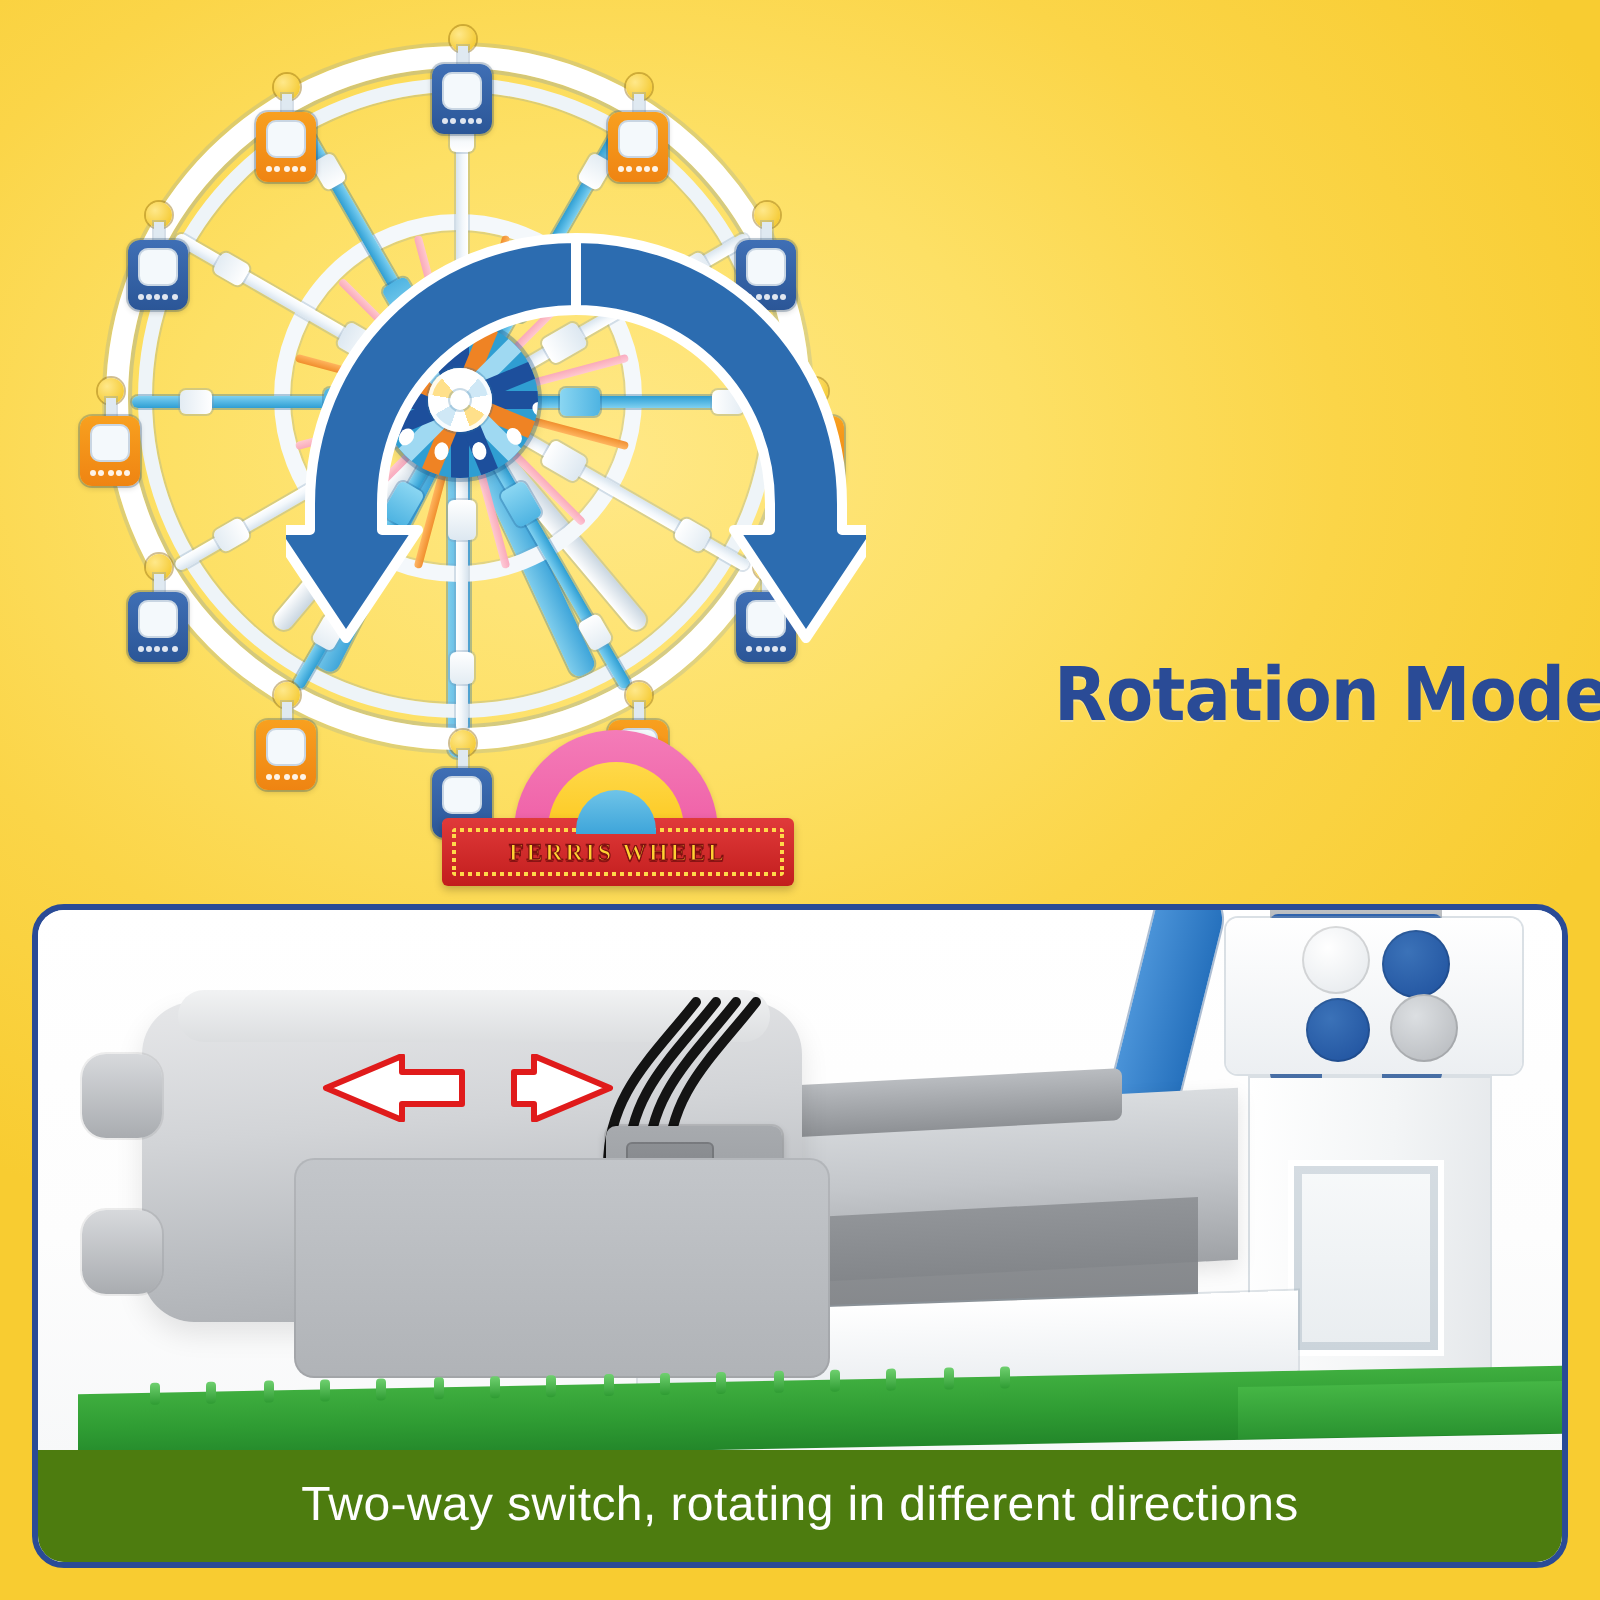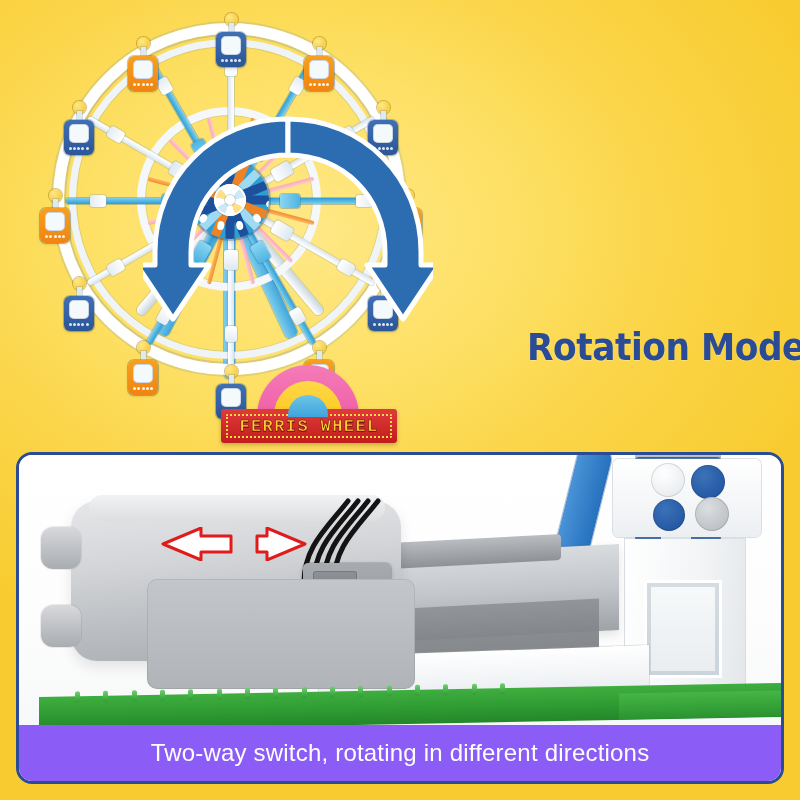--- a/index.html
+++ b/index.html
@@ -148,22 +148,22 @@
     background:linear-gradient(180deg,#e03a3a,#c21d1d);
     box-shadow:0 2px 4px rgba(0,0,0,.22);
     display:flex;align-items:center;justify-content:center;
   }
   .sign .inner{
     position:absolute;left:5px;top:5px;right:5px;bottom:5px;border-radius:2px;
     border:2px dotted #ffd94a;
   }
   .sign .txt{
     position:relative;z-index:3;
-    font-family:Liberation Mono, monospace;
-    font-weight:bold;font-size:17px;letter-spacing:1.4px;
+    font-family:Liberation Serif, serif;
+    font-weight:bold;font-size:12px;letter-spacing:1.4px;
     color:#ffd232;
     -webkit-text-stroke:0.6px #7d1010;
     text-shadow:0 1px 0 #8a1414;
   }
 
   
   .arrow-arc{position:absolute;left:118px;top:108px;width:290px;height:290px;}
   .arrow-arc svg{display:block;}
 
   
@@ -191,21 +191,21 @@
   #panel{
     position:absolute;left:16px;top:452px;width:768px;height:332px;
     border:3px solid #2a4b96;border-radius:16px;background:#ffffff;overflow:hidden;
     box-sizing:border-box;
   }
   .photo{position:absolute;left:0;top:0;width:762px;height:273px;
     background:linear-gradient(180deg,#ffffff 0%,#fdfdfd 60%,#f7f8f9 100%);overflow:hidden;}
 
   .caption{
     position:absolute;left:0;bottom:0;width:762px;height:56px;
-    background:#8b5cf6;color:#ffffff;
+    background:#4d7c0f;color:#ffffff;
     display:flex;align-items:center;justify-content:center;
     font-size:24px;font-family:"Liberation Sans", sans-serif;
     letter-spacing:.2px;
     border-radius:0 0 12px 12px;
   }
 
   
   .base{position:absolute;left:20px;bottom:4px;width:742px;height:34px;
     background:linear-gradient(180deg,#3fae3f 0%,#2f9c33 52%,#23872a 100%);
     transform:skewY(-1.1deg);}

